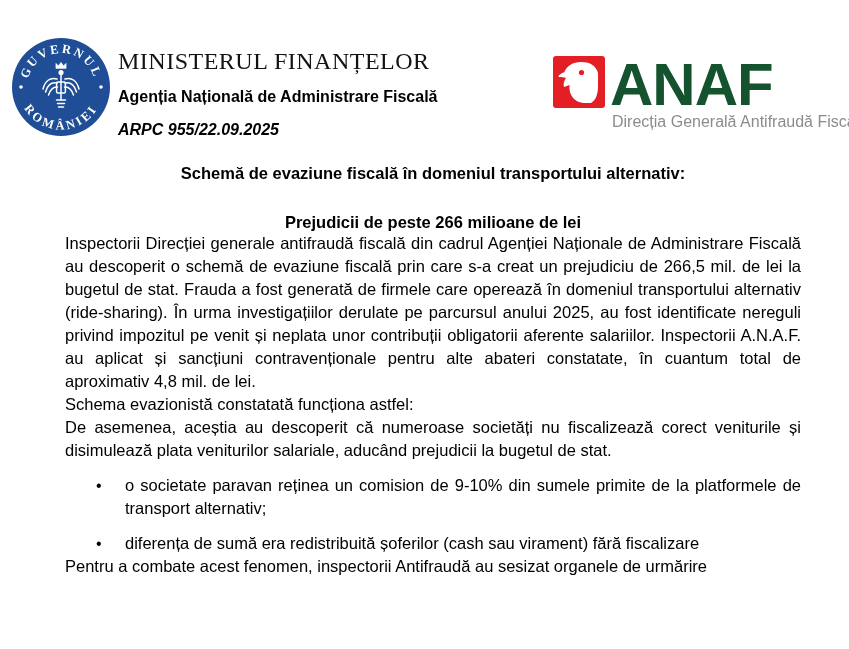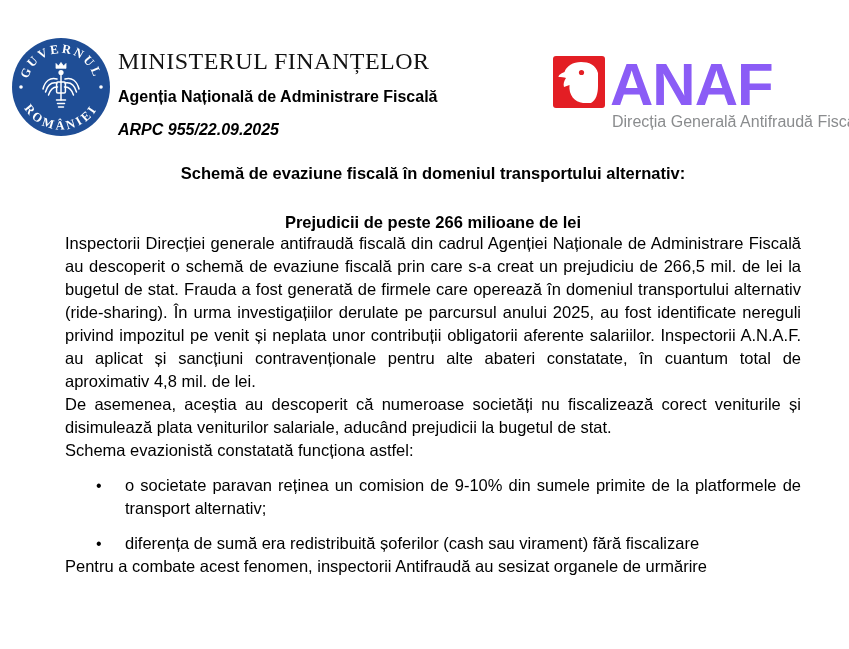--- a/index.html
+++ b/index.html
@@ -19,21 +19,21 @@
     position:absolute; left:118px; top:48px;
     font-family:"Liberation Serif","DejaVu Serif",serif;
     font-size:24px; letter-spacing:0.5px; color:#131313; white-space:nowrap;
   }
   .agency-name { position:absolute; left:118px; top:88px; font-size:16px; font-weight:bold; white-space:nowrap; }
   .ref-number  { position:absolute; left:118px; top:121px; font-size:16px; font-weight:bold; white-space:nowrap;font-style:italic; }
   .anaf-logo { position:absolute; left:553px; top:56px; }
   .anaf-row  { display:flex; align-items:flex-start; }
   .anaf-eagle { width:52px; height:52px; flex:0 0 auto; }
   .anaf-word {
-    font-size:60px; line-height:51px; font-weight:bold; color:#8b5cf6;
+    font-size:60px; line-height:51px; font-weight:bold; color:#14532d;
     letter-spacing:-1px; margin-left:5px; margin-top:3px;
   }
   .anaf-tagline { font-size:16px; color:#8A8C8E; margin-top:3px; margin-left:59px; white-space:nowrap; }
   
   .doc-body { position:absolute; left:65px; top:160px; width:736px; }
   .doc-title { font-size:16.5px; font-weight:bold; text-align:center; margin-top:4px; }
   .doc-title.second { margin-top:30px; }
   .para { font-size:16.5px; line-height:23px; text-align:justify; }
   .para.lead-in { text-align:left; }
   .bullet-list { margin-top:12px; }
@@ -92,22 +92,22 @@
       </div>
       <div class="anaf-tagline">Direcția Generală Antifraudă Fiscală</div>
     </div>
   </header>
 
   <main class="doc-body">
     <h1 class="doc-title">Schemă de evaziune fiscală în domeniul transportului alternativ:</h1>
     <h2 class="doc-title second">Prejudicii de peste 266 milioane de lei</h2>
 
     <p class="para">Inspectorii Direcției generale antifraudă fiscală din cadrul Agenției Naționale de Administrare Fiscală au descoperit o schemă de evaziune fiscală prin care s-a creat un prejudiciu de 266,5 mil. de lei la bugetul de stat. Frauda a fost generată de firmele care operează în domeniul transportului alternativ (ride-sharing). În urma investigațiilor derulate pe parcursul anului 2025, au fost identificate nereguli privind impozitul pe venit și neplata unor contribuții obligatorii aferente salariilor. Inspectorii A.N.A.F. au aplicat și sancțiuni contravenționale pentru alte abateri constatate, în cuantum total de aproximativ 4,8 mil. de lei.</p>
+    <p class="para lead-in">Schema evazionistă constatată funcționa astfel:</p>
     <p class="para">De asemenea, aceștia au descoperit că numeroase societăți nu fiscalizează corect veniturile și disimulează plata veniturilor salariale, aducând prejudicii la bugetul de stat.</p>
-    <p class="para lead-in">Schema evazionistă constatată funcționa astfel:</p>
 
     <div class="bullet-list">
       <div class="bullet-item">
         <span class="bullet-dot">•</span>
         <span class="bullet-text">o societate paravan reținea un comision de 9-10% din sumele primite de la platformele de transport alternativ;</span>
       </div>
       <div class="bullet-item">
         <span class="bullet-dot">•</span>
         <span class="bullet-text">diferența de sumă era redistribuită șoferilor (cash sau virament) fără fiscalizare</span>
       </div>

